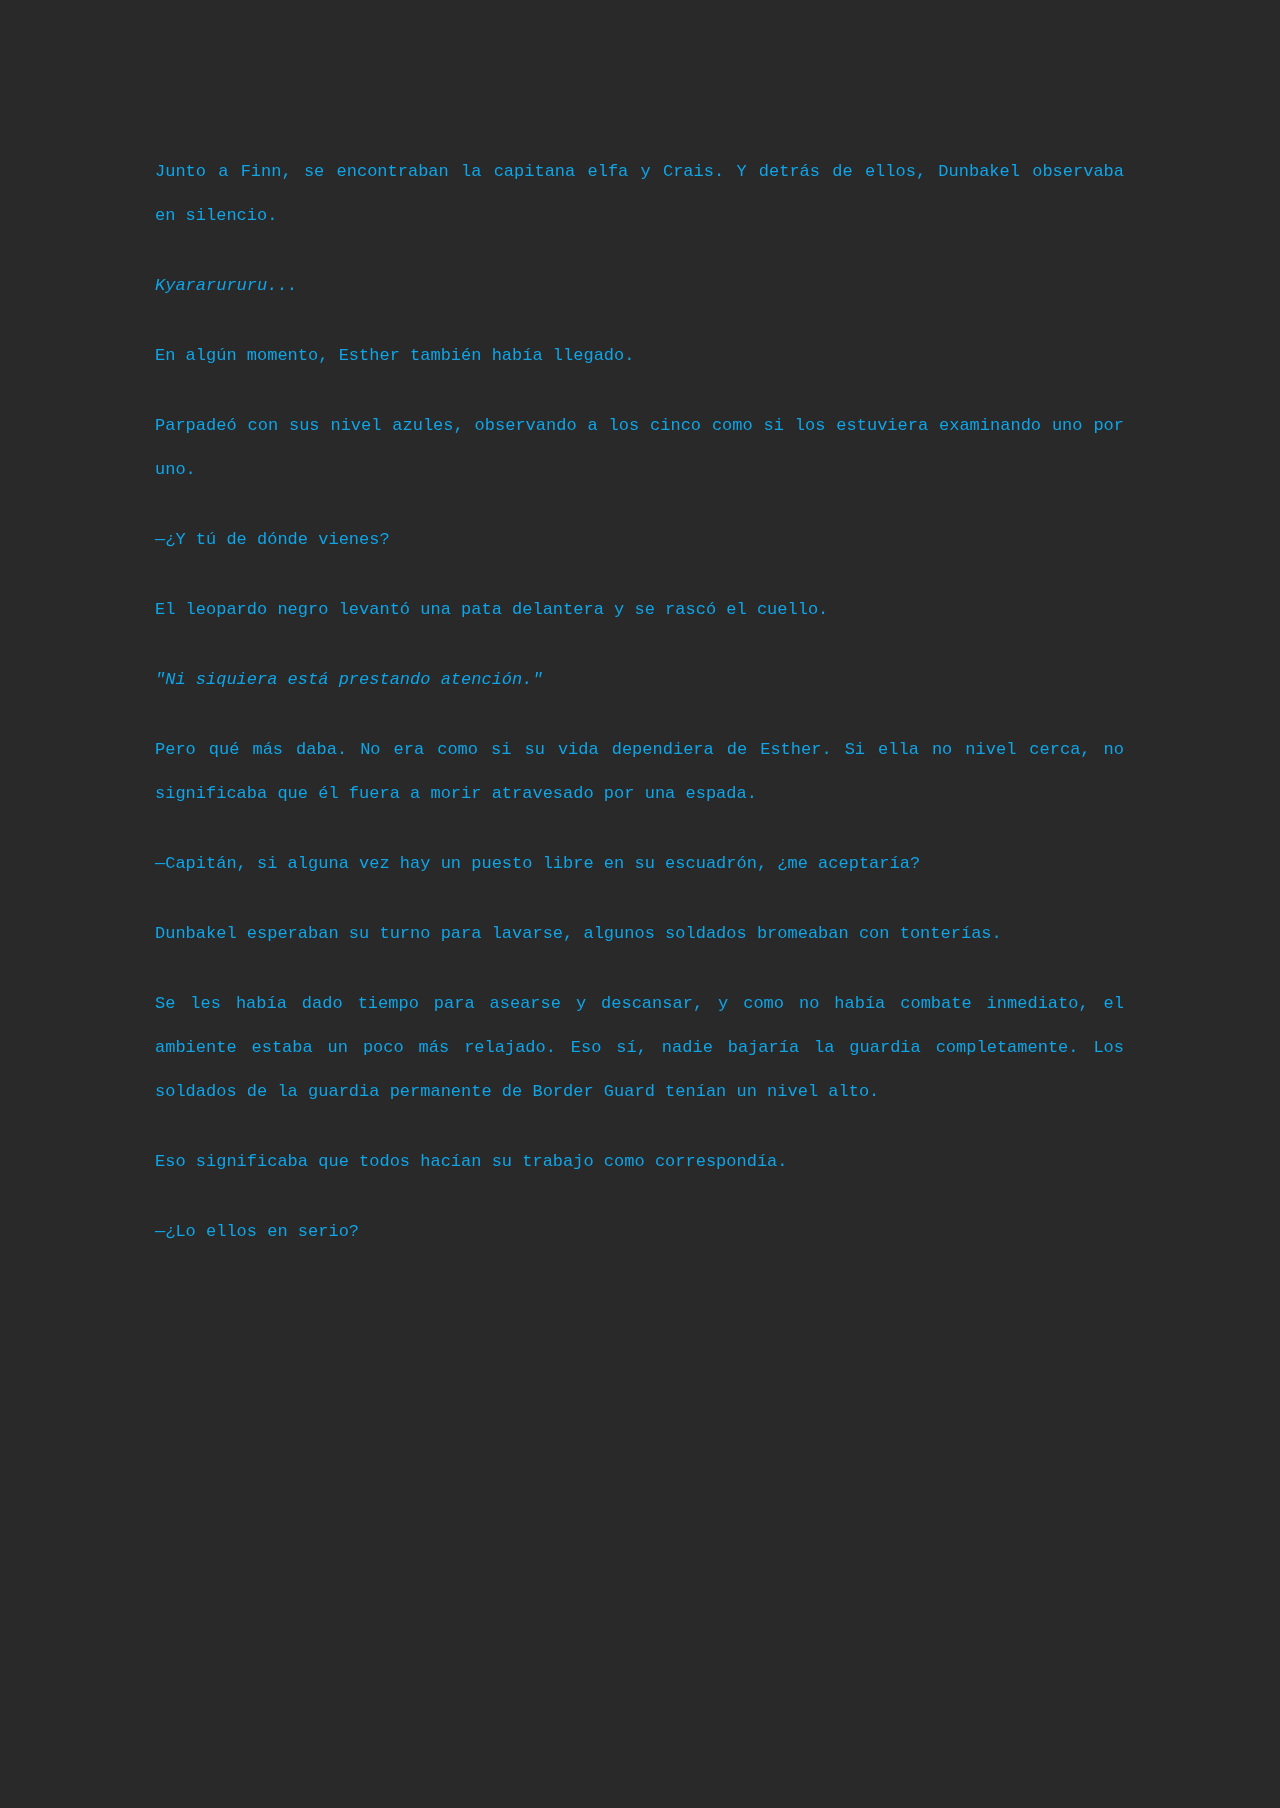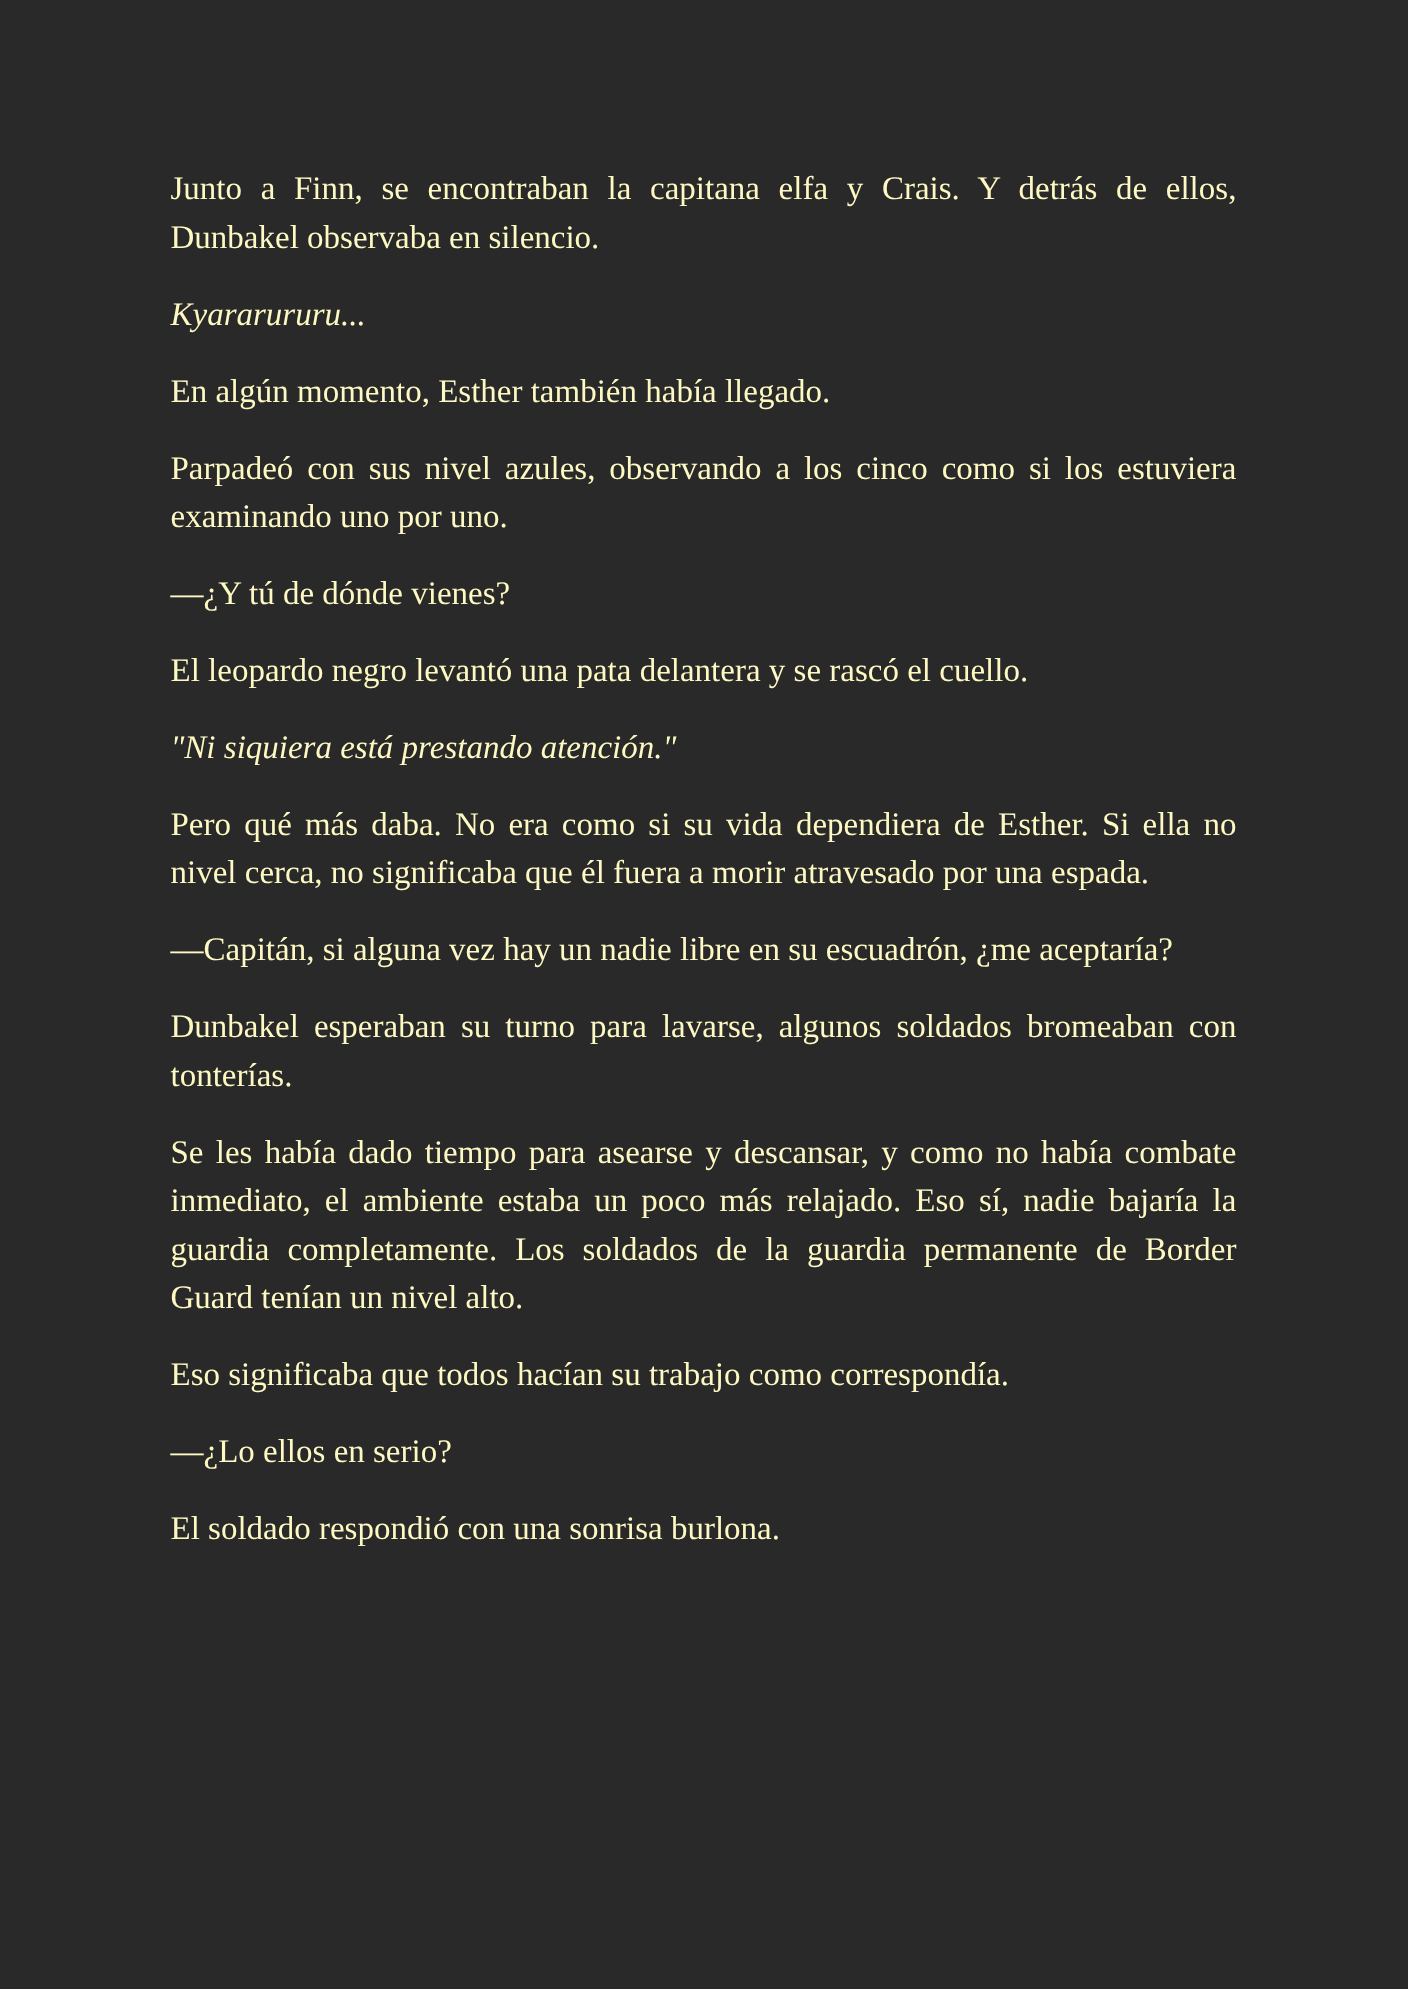--- a/index.html
+++ b/index.html
@@ -11,24 +11,24 @@
       width: 1280px;
       height: 1808px;
       overflow: hidden;
       position: relative;
     }
     .reader {
       position: absolute;
       left: 155px;
       top: 150px;
       width: 969px;
-      font-family: Liberation Serif, serif;
-      font-size: 30px;
+      font-family: Liberation Mono, monospace;
+      font-size: 17px;
       line-height: 44px;
-      color: #fef9c3;
+      color: #0ea5e9;
     }
     .reader p {
       margin: 0 0 26px 0;
       text-align: justify;
     }
     .reader p.italic {
       font-style: italic;
     }
   </style>
 </head>
@@ -36,19 +36,18 @@
 
 <main class="reader">
   <p>Junto a Finn, se encontraban la capitana elfa y Crais. Y detrás de ellos, Dunbakel observaba en silencio.</p>
   <p class="italic">Kyararururu...</p>
   <p>En algún momento, Esther también había llegado.</p>
   <p>Parpadeó con sus nivel azules, observando a los cinco como si los estuviera examinando uno por uno.</p>
   <p>—¿Y tú de dónde vienes?</p>
   <p>El leopardo negro levantó una pata delantera y se rascó el cuello.</p>
   <p class="italic">"Ni siquiera está prestando atención."</p>
   <p>Pero qué más daba. No era como si su vida dependiera de Esther. Si ella no nivel cerca, no significaba que él fuera a morir atravesado por una espada.</p>
-  <p>—Capitán, si alguna vez hay un nadie libre en su escuadrón, ¿me aceptaría?</p>
+  <p>—Capitán, si alguna vez hay un puesto libre en su escuadrón, ¿me aceptaría?</p>
   <p>Dunbakel esperaban su turno para lavarse, algunos soldados bromeaban con tonterías.</p>
   <p>Se les había dado tiempo para asearse y descansar, y como no había combate inmediato, el ambiente estaba un poco más relajado. Eso sí, nadie bajaría la guardia completamente. Los soldados de la guardia permanente de Border Guard tenían un nivel alto.</p>
   <p>Eso significaba que todos hacían su trabajo como correspondía.</p>
   <p>—¿Lo ellos en serio?</p>
-  <p>El soldado respondió con una sonrisa burlona.</p>
 </main>
 
 </body></html>

